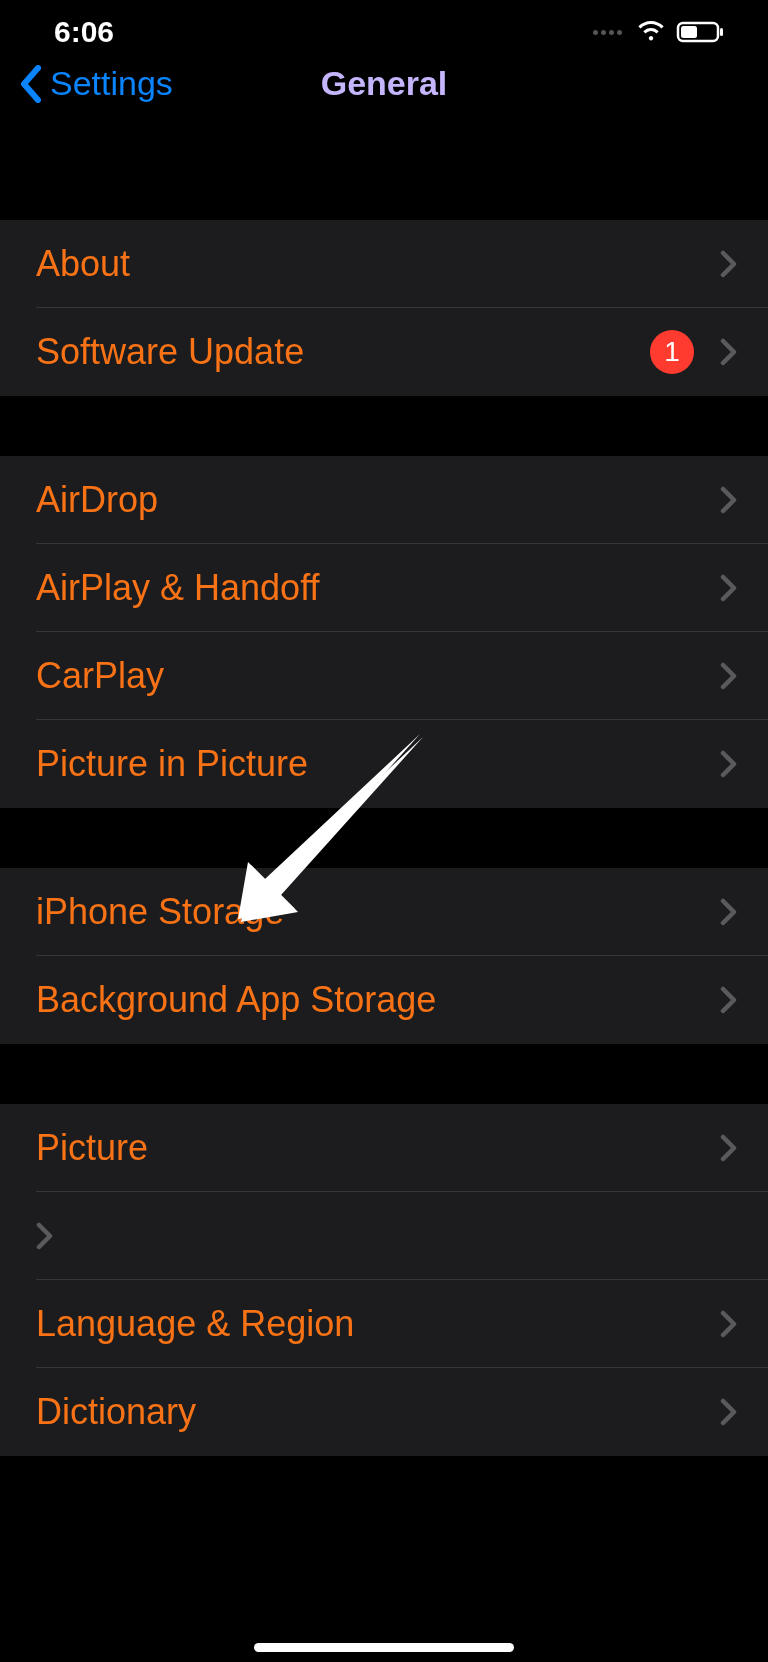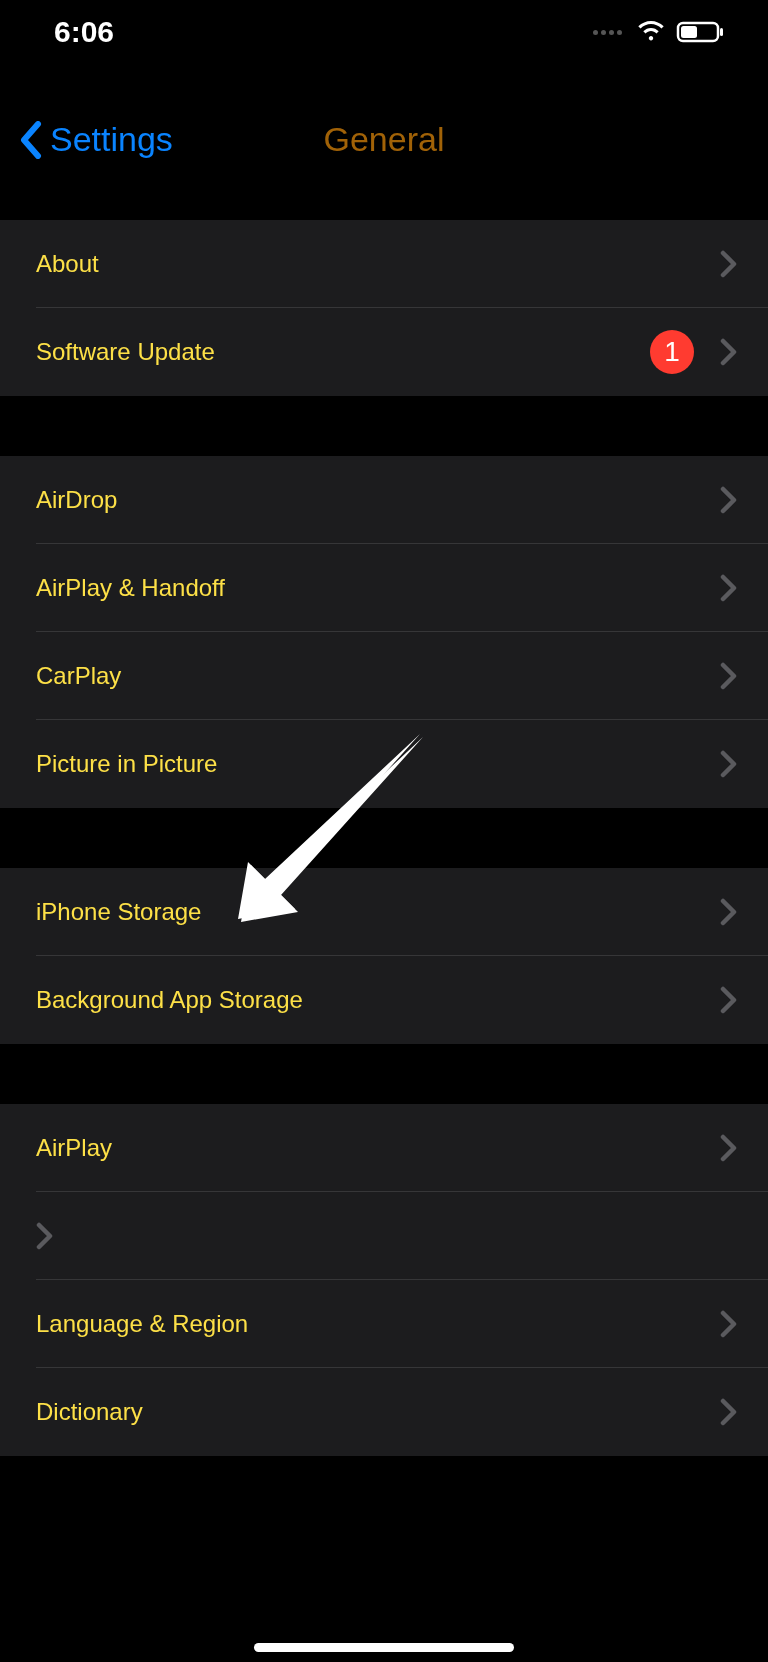--- a/index.html
+++ b/index.html
@@ -51,21 +51,21 @@
       display: block;
     }
     .battery-icon svg {
       width: 48px;
       height: 24px;
       display: block;
     }
     .nav-bar {
       height: 96px;
       display: flex;
-      align-items: flex-end;
+      align-items: flex-start;
       position: relative;
       border-bottom: 1px solid #000;
     }
     .back-button {
       display: flex;
       align-items: center;
       gap: 6px;
       color: #0a84ff;
       font-size: 34px;
       padding-left: 18px;
@@ -74,22 +74,22 @@
     .back-chevron svg {
       width: 26px;
       height: 38px;
       display: block;
     }
     .nav-title {
       position: absolute;
       left: 50%;
       transform: translateX(-50%);
       font-size: 34px;
-      font-weight: 400;
-      color: #a16207;
+      font-weight: 700;
+      color: #c4b5fd;
     }
     .group-spacer {
       height: 60px;
       background: #000;
     }
     .list-group {
       background: #1c1c1e;
     }
     .list-item {
       height: 88px;
@@ -102,23 +102,23 @@
     .list-item:not(:last-child)::after {
       content: "";
       position: absolute;
       left: 36px;
       right: 0;
       bottom: 0;
       height: 1px;
       background: #363638;
     }
     .item-label {
-      font-size: 24px;
+      font-size: 36px;
       font-weight: 400;
-      color: #fde047;
+      color: #f97316;
       flex: 1;
     }
     .badge {
       width: 44px;
       height: 44px;
       border-radius: 50%;
       background: #ff3b30;
       color: #fff;
       display: flex;
       align-items: center;
@@ -266,21 +266,21 @@
         <span class="chevron">
           <svg viewBox="0 0 18 28" fill="none">
             <path d="M3 3 L14 14 L3 25" stroke="#5a5a5e" stroke-width="4.5" stroke-linecap="round" stroke-linejoin="round"></path>
           </svg>
         </span>
       </div>
     </div>
     <div class="group-spacer"></div>
     <div class="list-group">
       <div class="list-item">
-        <div class="item-label">AirPlay</div>
+        <div class="item-label">Picture</div>
         <span class="chevron">
           <svg viewBox="0 0 18 28" fill="none">
             <path d="M3 3 L14 14 L3 25" stroke="#5a5a5e" stroke-width="4.5" stroke-linecap="round" stroke-linejoin="round"></path>
           </svg>
         </span>
       </div>
       <div class="list-item">
         <span class="chevron">
           <svg viewBox="0 0 18 28" fill="none">
             <path d="M3 3 L14 14 L3 25" stroke="#5a5a5e" stroke-width="4.5" stroke-linecap="round" stroke-linejoin="round"></path>

